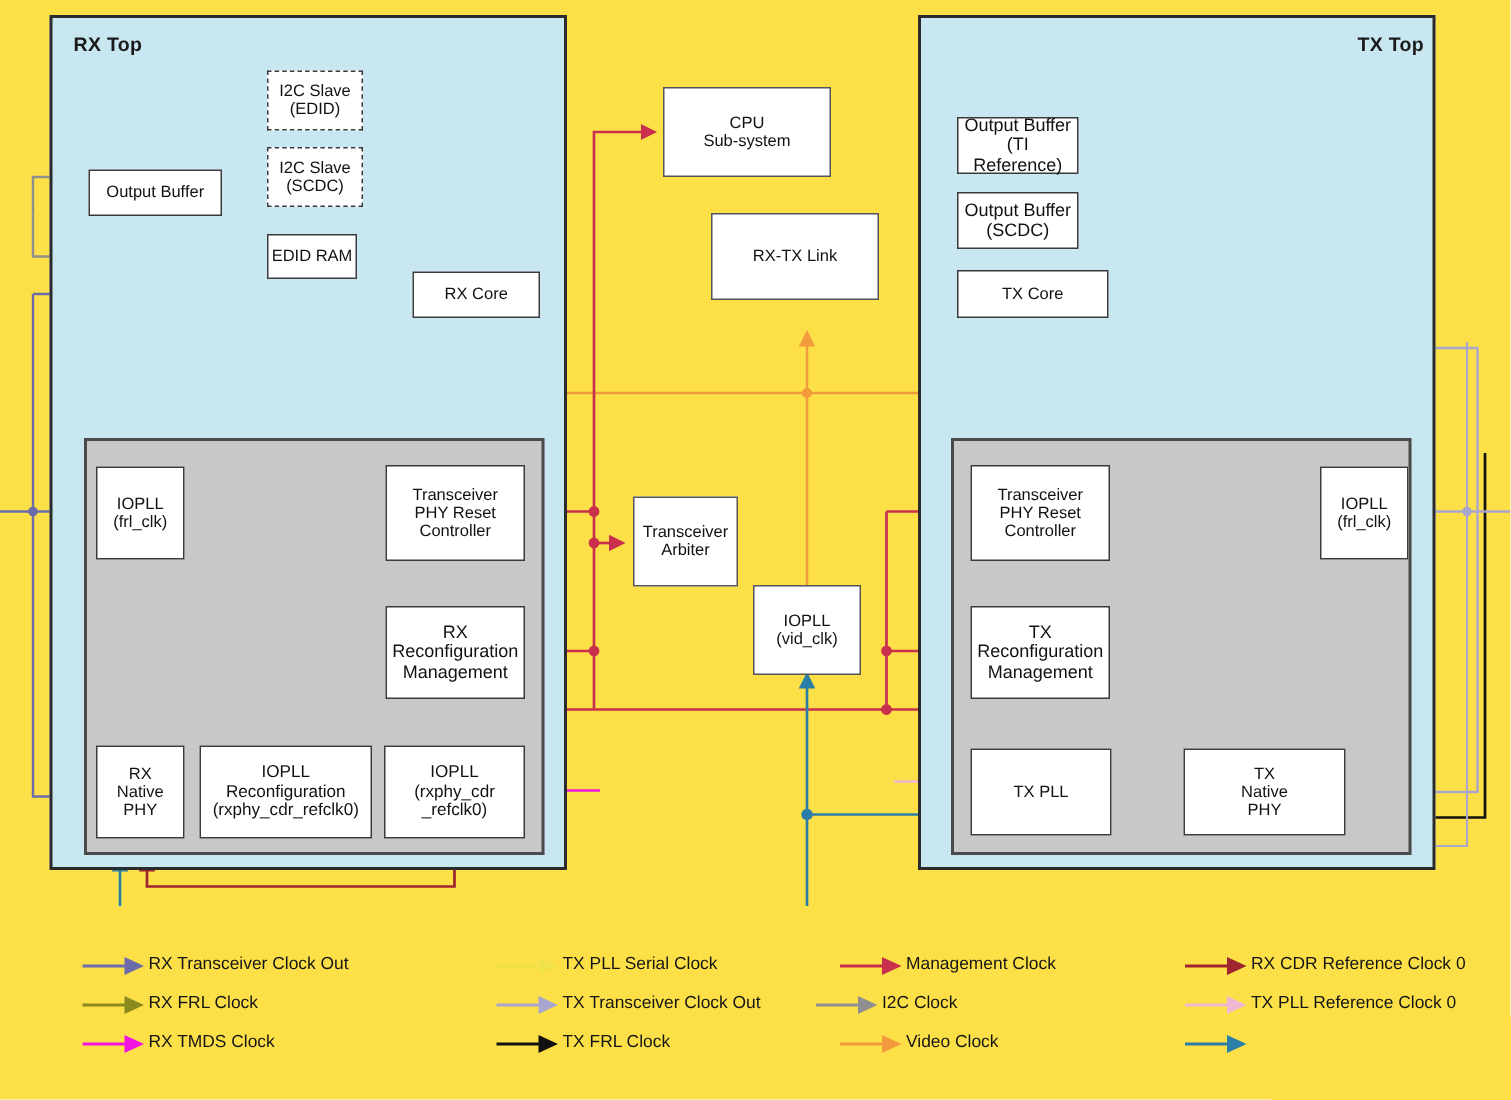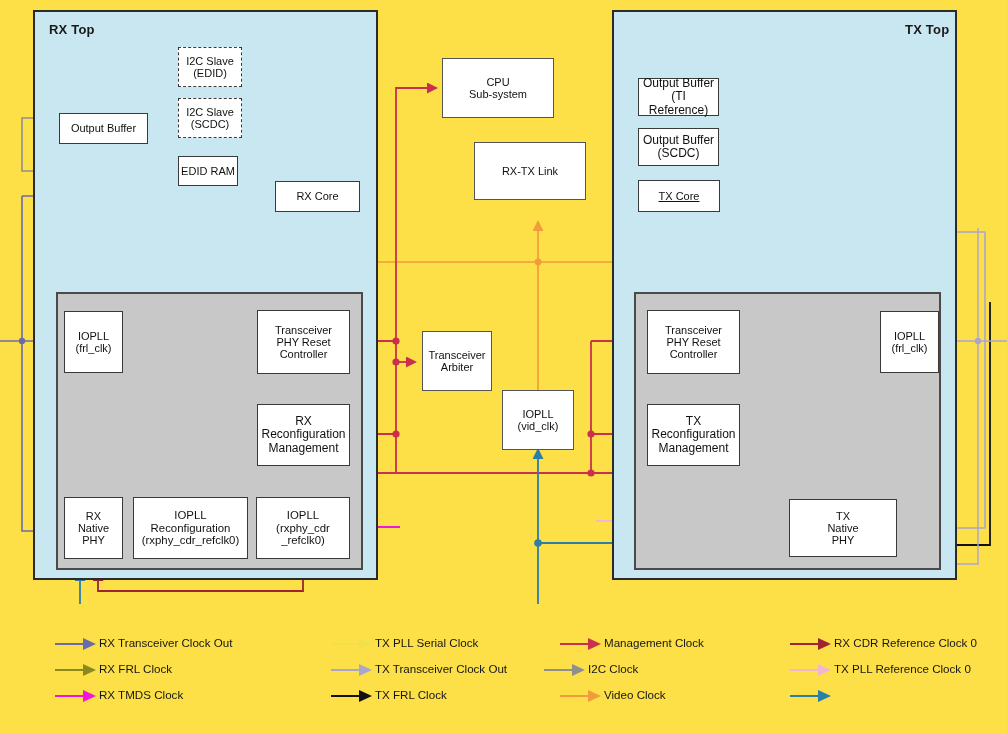--- a/index.html
+++ b/index.html
@@ -247,36 +247,39 @@
   <div class="box box-sm" style="left:638px;top:78px;width:81px;height:38px;flex-direction:column;">
     <span>Output Buffer</span>
     <span>(TI Reference)</span>
   </div>
 
   <div class="box box-sm" style="left:638px;top:128px;width:81px;height:38px;flex-direction:column;">
     <span>Output Buffer</span>
     <span>(SCDC)</span>
   </div>
 
-  <div class="box" style="left:638px;top:180px;width:82px;height:32px;text-decoration:underline;">
+  <div class="box" style="left:638px;top:180px;width:101px;height:32px;">
     <span>TX Core</span>
   </div>
 
   <div class="box" style="left:647px;top:310px;width:93px;height:64px;flex-direction:column;">
     <span>Transceiver</span>
     <span>PHY Reset</span>
     <span>Controller</span>
   </div>
 
   <div class="box box-sm" style="left:647px;top:404px;width:93px;height:62px;flex-direction:column;">
     <span>TX</span>
     <span>Reconfiguration</span>
     <span>Management</span>
   </div>
 
+  <div class="box" style="left:647px;top:499px;width:94px;height:58px;">
+    <span>TX PLL</span>
+  </div>
 
   <div class="box" style="left:789px;top:499px;width:108px;height:58px;flex-direction:column;">
     <span>TX</span>
     <span>Native</span>
     <span>PHY</span>
   </div>
 
   <div class="box" style="left:880px;top:311px;width:59px;height:62px;flex-direction:column;">
     <span>IOPLL</span>
     <span>(frl_clk)</span>

